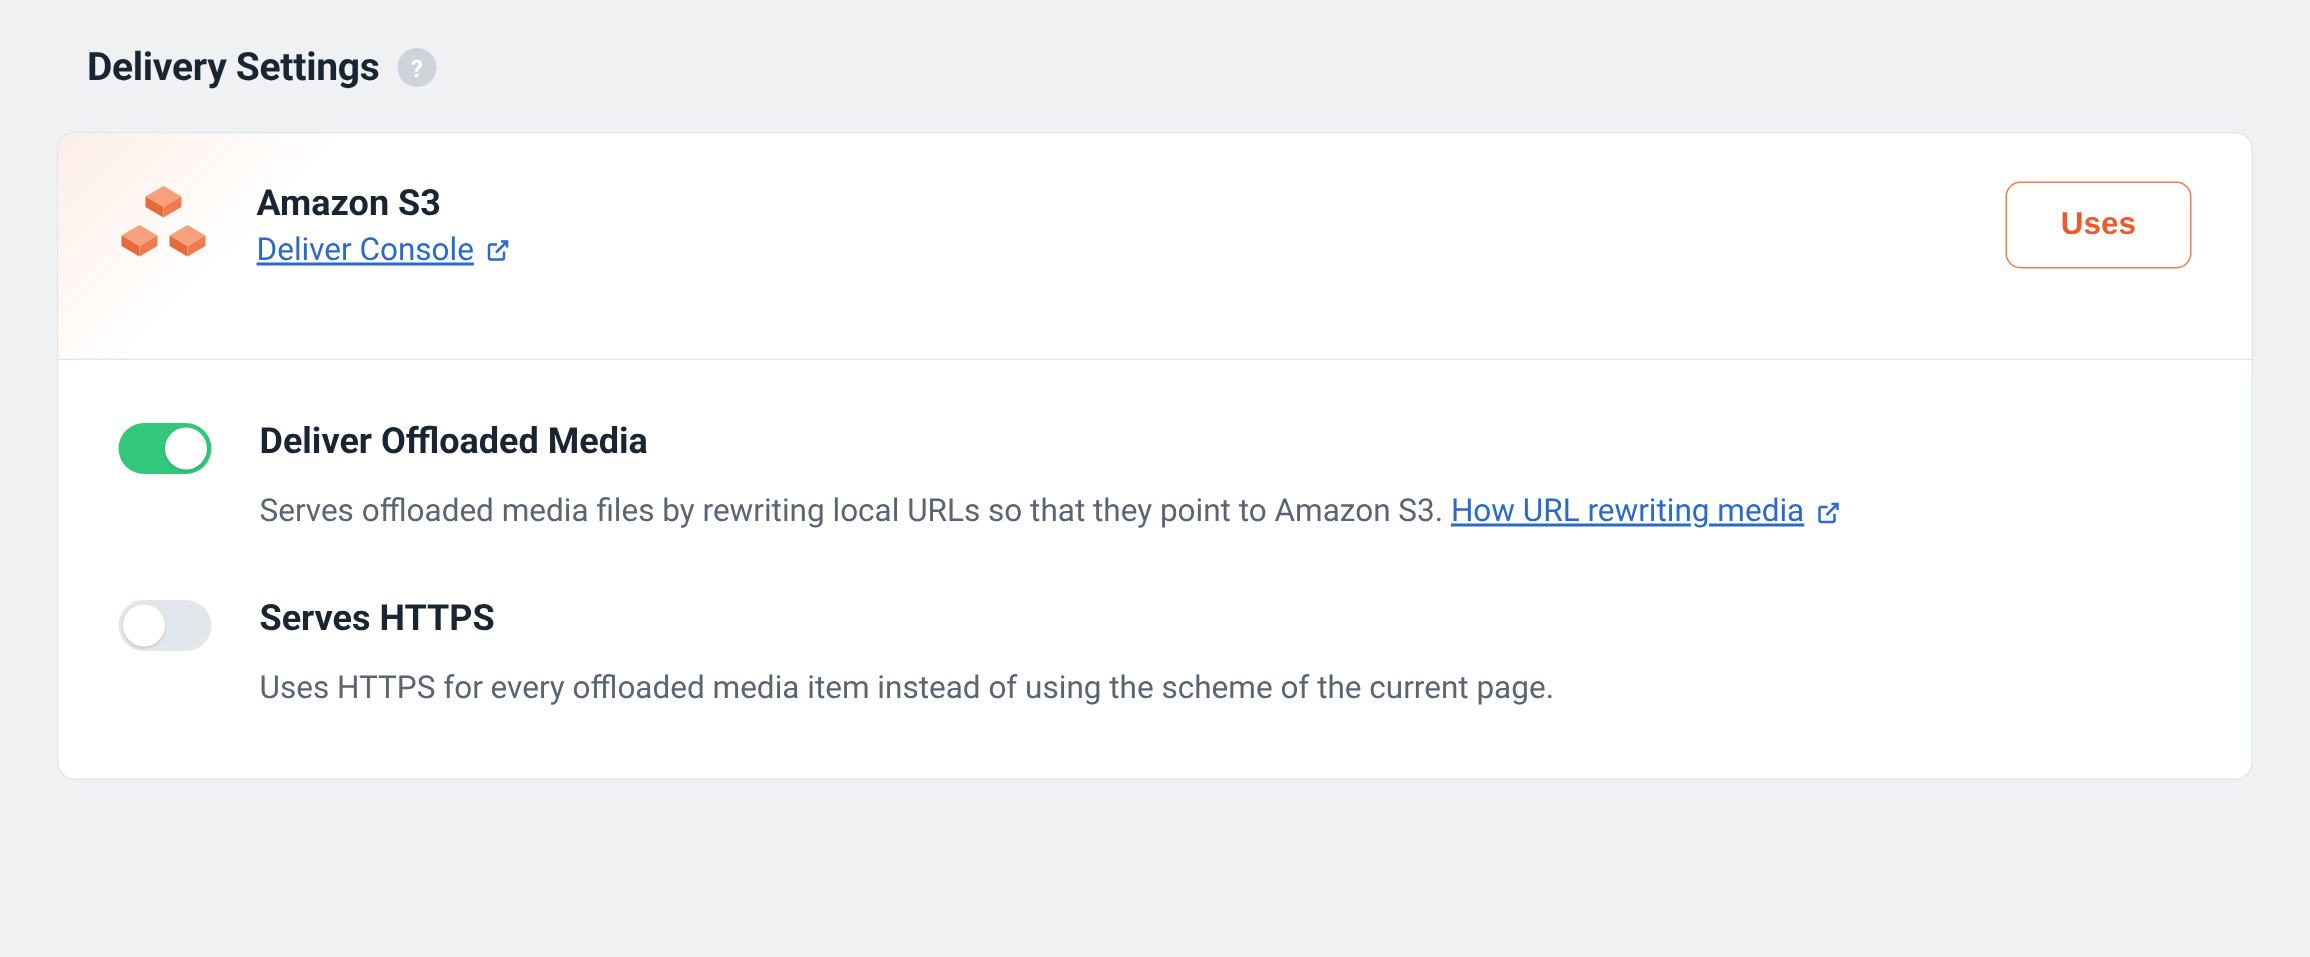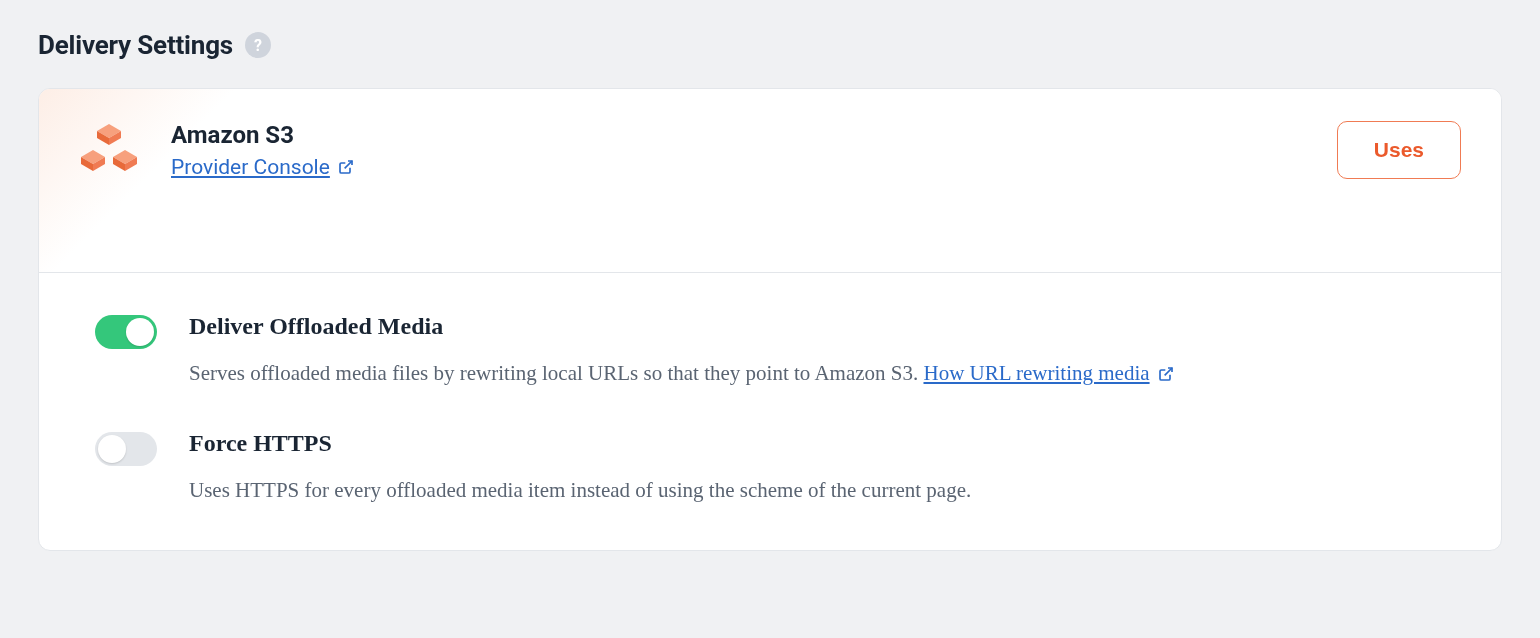--- a/index.html
+++ b/index.html
@@ -8,20 +8,21 @@
       background: #f0f1f3;
       padding: 30px 38px;
       width: 1540px;
       color: #1a2533;
     }
     .section-header {
       display: flex;
       align-items: center;
       gap: 12px;
       margin-bottom: 28px;
+      margin-left: 20px;
     }
     .section-title {
       font-size: 26px;
       font-weight: 700;
       color: #1a2533;
       letter-spacing: -0.2px;
     }
     .help-badge {
       width: 26px;
       height: 26px;
@@ -37,21 +38,21 @@
     }
     .card {
       border: 1px solid #e3e6ea;
       border-radius: 12px;
       background: #fff;
       overflow: hidden;
     }
     .card-header {
       display: flex;
       align-items: flex-end;
-      padding: 32px 40px 93px 40px;
+      padding: 32px 40px 60px 40px;
       border-bottom: 1px solid #e3e6ea;
       background: linear-gradient(135deg, #fdeee6 0%, #ffffff 12%, #ffffff 100%);
       gap: 32px;
     }
     .provider-icon {
       flex: 0 0 auto;
       color: #f07b53;
     }
     .provider-meta {
       flex: 1 1 auto;
@@ -83,23 +84,22 @@
       color: #eb5a2c;
       font-size: 21px;
       font-weight: 600;
       padding: 16px 36px;
       border-radius: 10px;
       cursor: pointer;
     }
     .setting-row {
       display: flex;
       align-items: flex-start;
-      padding: 40px 40px 0 56px;
+      padding: 40px 40px 0 40px;
       gap: 32px;
-      font-family: Liberation Serif, serif;
     }
     .setting-row:last-child { padding-bottom: 44px; }
     .toggle {
       position: relative;
       width: 62px;
       height: 34px;
       border-radius: 17px;
       cursor: pointer;
       flex: 0 0 auto;
       margin-top: 2px;
@@ -163,21 +163,21 @@
         <g transform="translate(32,26)">
           <path d="M14 3 L26 10 L14 17 L2 10 Z" fill="#f7a07d"></path>
           <path d="M2 10 L14 17 L14 24 L2 17 Z" fill="#e86a3a"></path>
           <path d="M26 10 L14 17 L14 24 L26 17 Z" fill="#f07b53"></path>
         </g>
       </svg>
     </span>
     <div class="provider-meta">
       <div class="provider-name">Amazon S3</div>
       <a class="provider-link">
-        <span>Provider Console</span>
+        <span>Deliver Console</span>
         <svg class="ext-icon" viewBox="0 0 24 24" fill="none" stroke="currentColor" stroke-width="2.5">
           <path d="M15 3h6v6"></path>
             <path d="M10 14 L21 3"></path>
             <path d="M18 13v6a2 2 0 0 1-2 2H5a2 2 0 0 1-2-2V8a2 2 0 0 1 2-2h6"></path>
         </svg>
       </a>
     </div>
     <button class="edit-btn">Uses</button>
   </div>
 
@@ -199,19 +199,19 @@
         </a>
       </div>
     </div>
   </div>
 
   <div class="setting-row">
     <div class="toggle off">
         <div class="knob"></div>
       </div>
     <div class="setting-body">
-      <div class="setting-title">Force HTTPS</div>
+      <div class="setting-title">Serves HTTPS</div>
       <div class="setting-desc">
         <span>Uses HTTPS for every offloaded media item instead of using the scheme of the current page.</span>
       </div>
     </div>
   </div>
 </div>
 
 </body></html>

